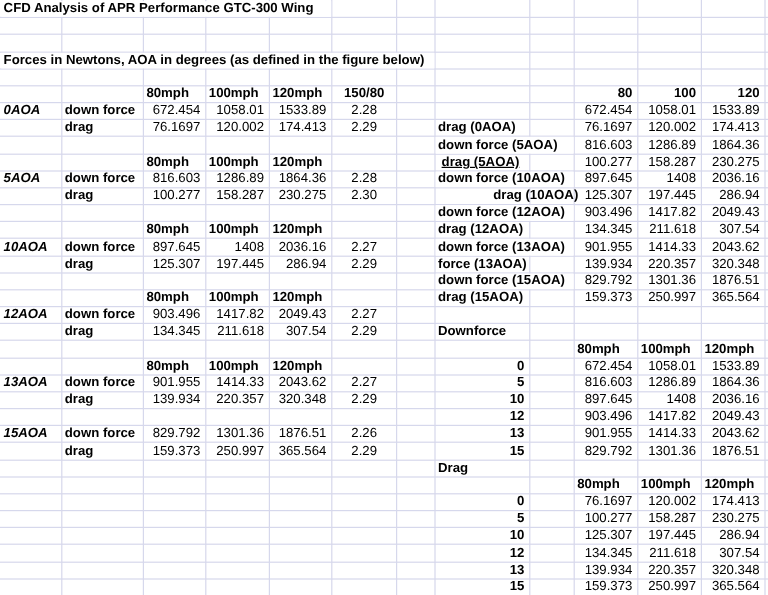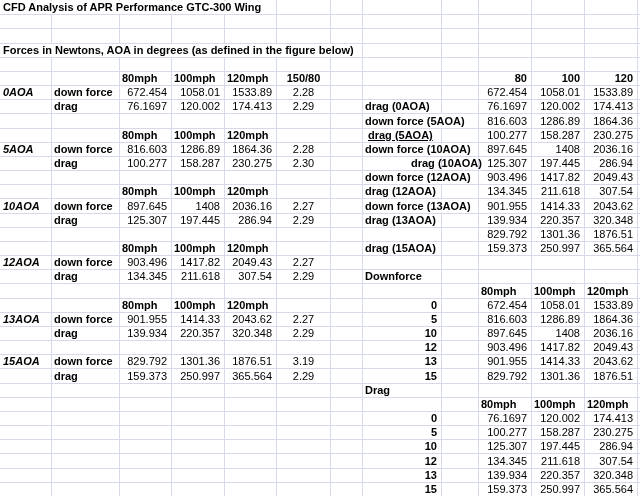--- a/index.html
+++ b/index.html
@@ -146,24 +146,25 @@
     <div class="cell ac" style="left: 277px; width: 53px; top: 199px; height: 14px; line-height: 14px;">2.27</div>
     <div class="cell b al span" style="left: 363px; width: 115px; top: 199px; height: 14px; line-height: 14px;">down force (13AOA)</div>
     <div class="cell ar" style="left: 479px; width: 52px; top: 199px; height: 14px; line-height: 14px;">901.955</div>
     <div class="cell ar" style="left: 532px; width: 52px; top: 199px; height: 14px; line-height: 14px;">1414.33</div>
     <div class="cell ar" style="left: 585px; width: 52px; top: 199px; height: 14px; line-height: 14px;">2043.62</div>
     <div class="cell b al" style="left: 52px; width: 67px; top: 214px; height: 13px; line-height: 13px;">drag</div>
     <div class="cell ar" style="left: 120px; width: 51px; top: 214px; height: 13px; line-height: 13px;">125.307</div>
     <div class="cell ar" style="left: 172px; width: 52px; top: 214px; height: 13px; line-height: 13px;">197.445</div>
     <div class="cell ar" style="left: 225px; width: 51px; top: 214px; height: 13px; line-height: 13px;">286.94</div>
     <div class="cell ac" style="left: 277px; width: 53px; top: 214px; height: 13px; line-height: 13px;">2.29</div>
-    <div class="cell b al" style="left: 363px; width: 78px; top: 214px; height: 13px; line-height: 13px;">drag (13AOA)</div>
+    <div class="cell b al" style="left: 363px; width: 78px; top: 214px; height: 13px; line-height: 13px;">force (13AOA)</div>
     <div class="cell ar" style="left: 479px; width: 52px; top: 214px; height: 13px; line-height: 13px;">139.934</div>
     <div class="cell ar" style="left: 532px; width: 52px; top: 214px; height: 13px; line-height: 13px;">220.357</div>
     <div class="cell ar" style="left: 585px; width: 52px; top: 214px; height: 13px; line-height: 13px;">320.348</div>
+    <div class="cell b al span" style="left: 363px; width: 115px; top: 228px; height: 13px; line-height: 13px;">down force (15AOA)</div>
     <div class="cell ar" style="left: 479px; width: 52px; top: 228px; height: 13px; line-height: 13px;">829.792</div>
     <div class="cell ar" style="left: 532px; width: 52px; top: 228px; height: 13px; line-height: 13px;">1301.36</div>
     <div class="cell ar" style="left: 585px; width: 52px; top: 228px; height: 13px; line-height: 13px;">1876.51</div>
     <div class="cell b al" style="left: 120px; width: 51px; top: 242px; height: 13px; line-height: 13px;">80mph</div>
     <div class="cell b al" style="left: 172px; width: 52px; top: 242px; height: 13px; line-height: 13px;">100mph</div>
     <div class="cell b al" style="left: 225px; width: 51px; top: 242px; height: 13px; line-height: 13px;">120mph</div>
     <div class="cell b al" style="left: 363px; width: 78px; top: 242px; height: 13px; line-height: 13px;">drag (15AOA)</div>
     <div class="cell ar" style="left: 479px; width: 52px; top: 242px; height: 13px; line-height: 13px;">159.373</div>
     <div class="cell ar" style="left: 532px; width: 52px; top: 242px; height: 13px; line-height: 13px;">250.997</div>
     <div class="cell ar" style="left: 585px; width: 52px; top: 242px; height: 13px; line-height: 13px;">365.564</div>
@@ -210,21 +211,21 @@
     <div class="cell ar" style="left: 585px; width: 52px; top: 327px; height: 13px; line-height: 13px;">2036.16</div>
     <div class="cell b ar" style="left: 363px; width: 78px; top: 341px; height: 13px; line-height: 13px;">12</div>
     <div class="cell ar" style="left: 479px; width: 52px; top: 341px; height: 13px; line-height: 13px;">903.496</div>
     <div class="cell ar" style="left: 532px; width: 52px; top: 341px; height: 13px; line-height: 13px;">1417.82</div>
     <div class="cell ar" style="left: 585px; width: 52px; top: 341px; height: 13px; line-height: 13px;">2049.43</div>
     <div class="cell b i al" style="left: 1px; width: 50px; top: 355px; height: 13px; line-height: 13px;">15AOA</div>
     <div class="cell b al" style="left: 52px; width: 67px; top: 355px; height: 13px; line-height: 13px;">down force</div>
     <div class="cell ar" style="left: 120px; width: 51px; top: 355px; height: 13px; line-height: 13px;">829.792</div>
     <div class="cell ar" style="left: 172px; width: 52px; top: 355px; height: 13px; line-height: 13px;">1301.36</div>
     <div class="cell ar" style="left: 225px; width: 51px; top: 355px; height: 13px; line-height: 13px;">1876.51</div>
-    <div class="cell ac" style="left: 277px; width: 53px; top: 355px; height: 13px; line-height: 13px;">3.19</div>
+    <div class="cell ac" style="left: 277px; width: 53px; top: 355px; height: 13px; line-height: 13px;">2.26</div>
     <div class="cell b ar" style="left: 363px; width: 78px; top: 355px; height: 13px; line-height: 13px;">13</div>
     <div class="cell ar" style="left: 479px; width: 52px; top: 355px; height: 13px; line-height: 13px;">901.955</div>
     <div class="cell ar" style="left: 532px; width: 52px; top: 355px; height: 13px; line-height: 13px;">1414.33</div>
     <div class="cell ar" style="left: 585px; width: 52px; top: 355px; height: 13px; line-height: 13px;">2043.62</div>
     <div class="cell b al" style="left: 52px; width: 67px; top: 369px; height: 14px; line-height: 14px;">drag</div>
     <div class="cell ar" style="left: 120px; width: 51px; top: 369px; height: 14px; line-height: 14px;">159.373</div>
     <div class="cell ar" style="left: 172px; width: 52px; top: 369px; height: 14px; line-height: 14px;">250.997</div>
     <div class="cell ar" style="left: 225px; width: 51px; top: 369px; height: 14px; line-height: 14px;">365.564</div>
     <div class="cell ac" style="left: 277px; width: 53px; top: 369px; height: 14px; line-height: 14px;">2.29</div>
     <div class="cell b ar" style="left: 363px; width: 78px; top: 369px; height: 14px; line-height: 14px;">15</div>

